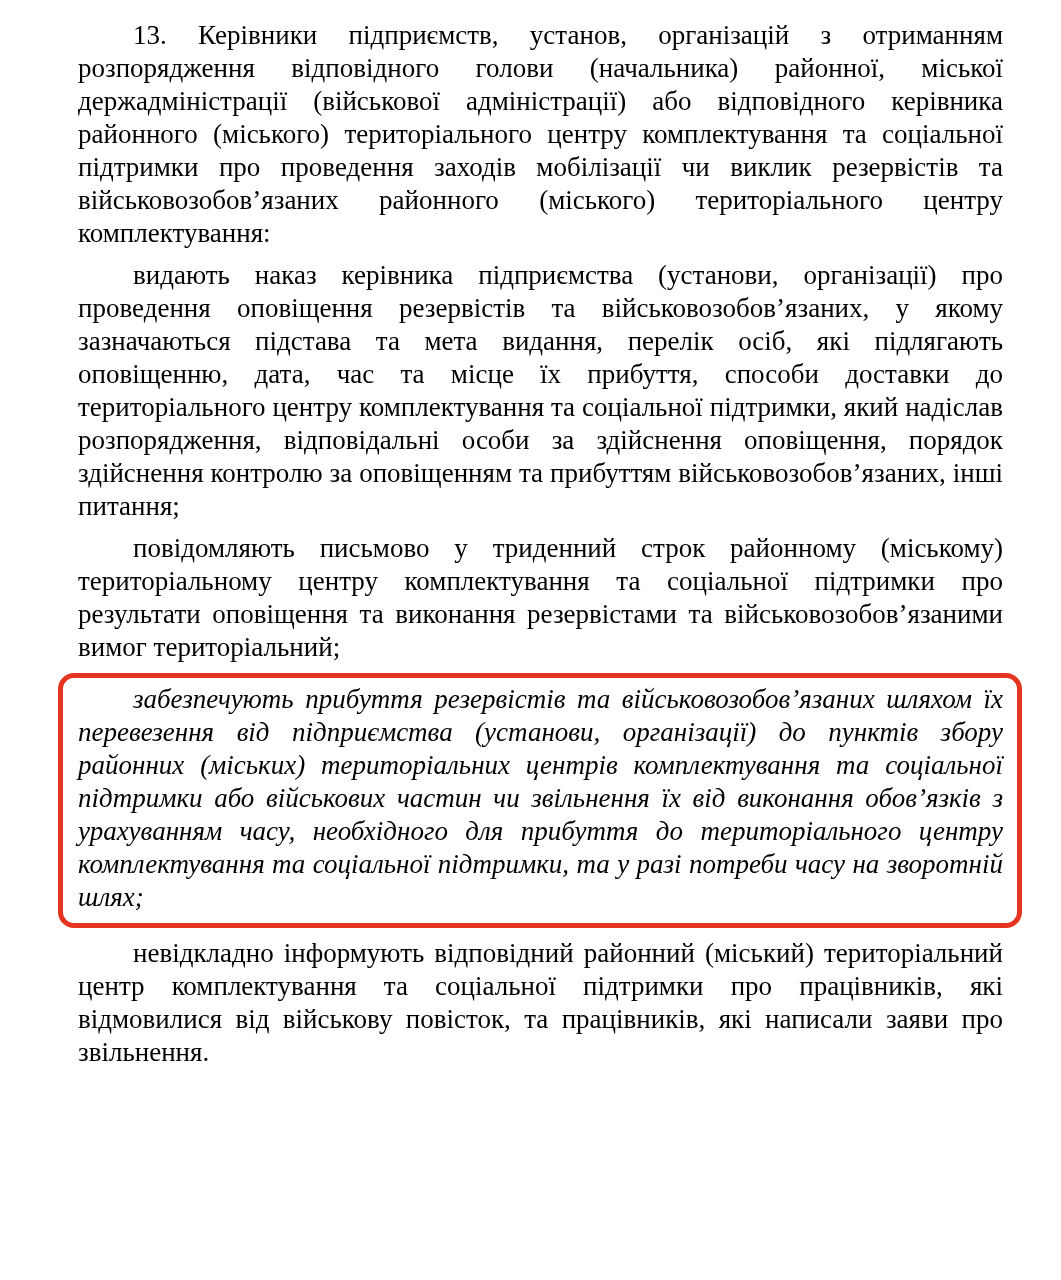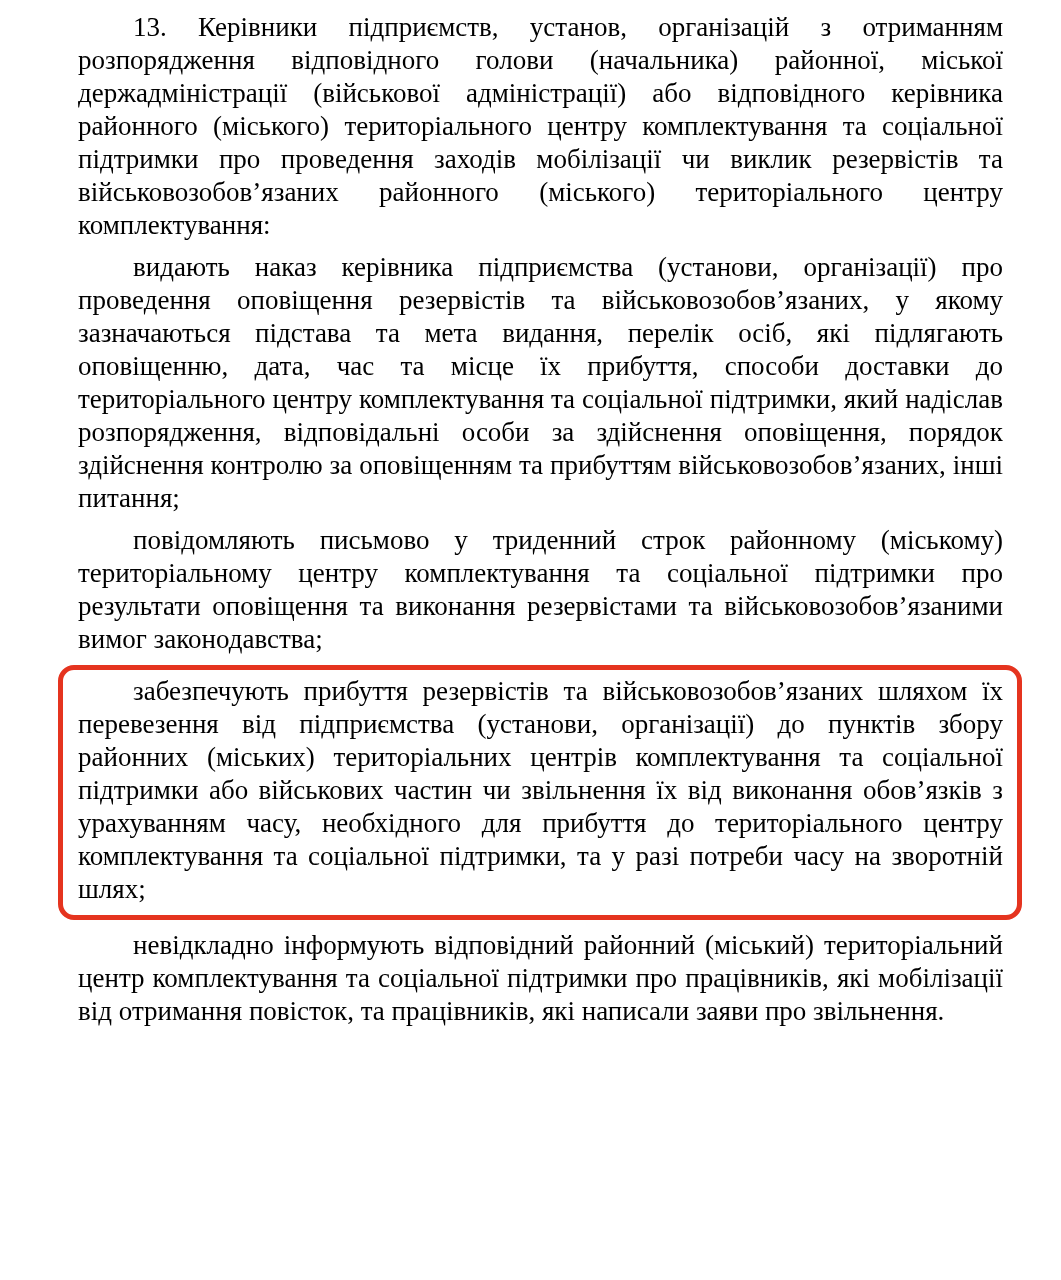--- a/index.html
+++ b/index.html
@@ -12,46 +12,47 @@
     min-height: 1280px;
     box-sizing: border-box;
     padding: 11px 58px 10px 78px;
     background: #ffffff;
     font-family: "Liberation Serif", "DejaVu Serif", serif;
     font-size: 27px;
     line-height: 33px;
     color: #000000;
   }
   .para {
-    margin: 0 0 9px 0;
+    margin: 8px 0 9px 0;
     text-align: justify;
     text-indent: 55px;
   }
   .highlight-box {
     border: 5px solid #e5341f;
     border-radius: 16px;
     margin: 2px -19px 9px -20px;
     padding: 5px 14px 9px 15px;
   }
   .highlight-box .para {
     margin: 0;
+    font-style: italic;
   }
 </style>
 </head>
 <body>
 
 <div class="page">
 
   <p class="para">13. Керівники підприємств, установ, організацій з отриманням розпорядження відповідного голови (начальника) районної, міської держадміністрації (військової адміністрації) або відповідного керівника районного (міського) територіального центру комплектування та соціальної підтримки про проведення заходів мобілізації чи виклик резервістів та військовозобов’язаних районного (міського) територіального центру комплектування:</p>
 
   <p class="para">видають наказ керівника підприємства (установи, організації) про проведення оповіщення резервістів та військовозобов’язаних, у якому зазначаються підстава та мета видання, перелік осіб, які підлягають оповіщенню, дата, час та місце їх прибуття, способи доставки до територіального центру комплектування та соціальної підтримки, який надіслав розпорядження, відповідальні особи за здійснення оповіщення, порядок здійснення контролю за оповіщенням та прибуттям військовозобов’язаних, інші питання;</p>
 
 
 
-  <p class="para">повідомляють письмово у триденний строк районному (міському) територіальному центру комплектування та соціальної підтримки про результати оповіщення та виконання резервістами та військовозобов’язаними вимог законодавства;</p>
+  <p class="para">повідомляють письмово у триденний строк районному (міському) територіальному центру комплектування та соціальної підтримки про результати оповіщення та виконання резервістами та військовозобов’язаними вимог територіальний;</p>
 
   <div class="highlight-box" style="border-color: rgb(229, 52, 31);">
     <p class="para">забезпечують прибуття резервістів та військовозобов’язаних шляхом їх перевезення від підприємства (установи, організації) до пунктів збору районних (міських) територіальних центрів комплектування та соціальної підтримки або військових частин чи звільнення їх від виконання обов’язків з урахуванням часу, необхідного для прибуття до територіального центру комплектування та соціальної підтримки, та у разі потреби часу на зворотній шлях;</p>
   </div>
 
-  <p class="para">невідкладно інформують відповідний районний (міський) територіальний центр комплектування та соціальної підтримки про працівників, які мобілізації від отримання повісток, та працівників, які написали заяви про звільнення.</p>
+  <p class="para">невідкладно інформують відповідний районний (міський) територіальний центр комплектування та соціальної підтримки про працівників, які відмовилися від військову повісток, та працівників, які написали заяви про звільнення.</p>
 
 </div>
 
 </body></html>

